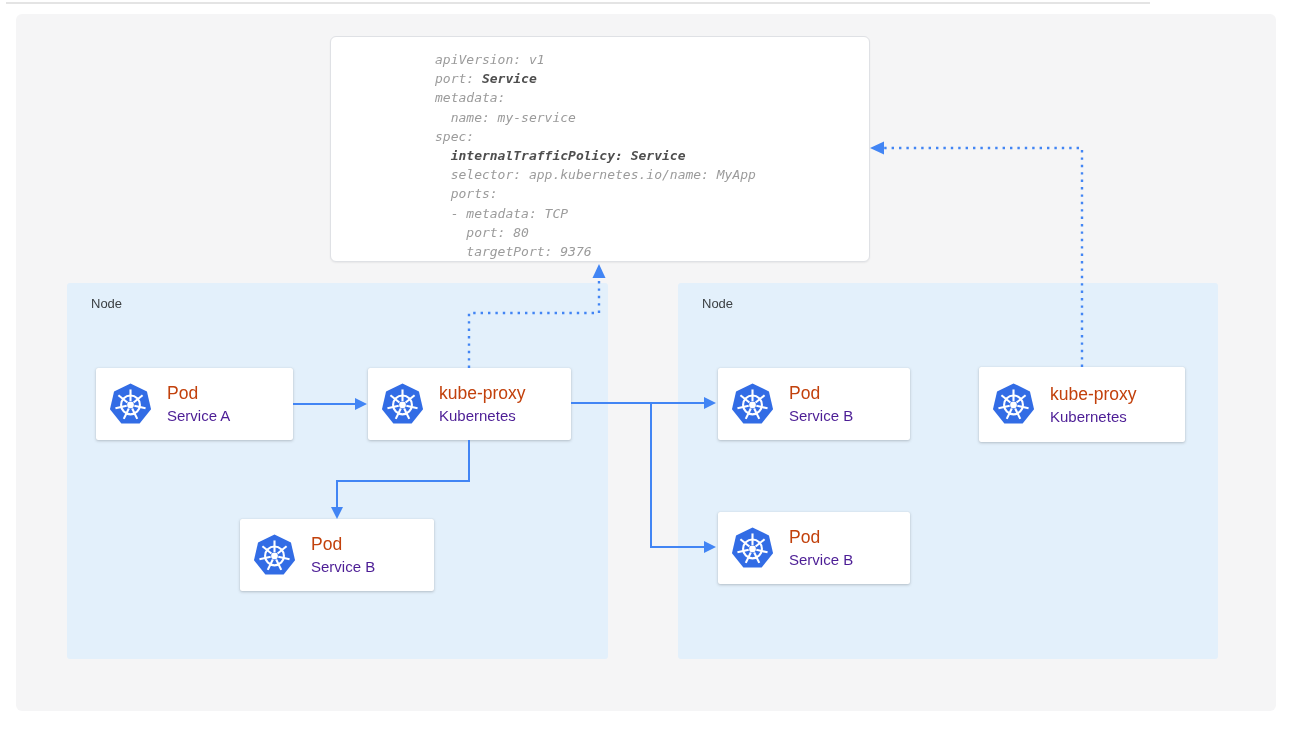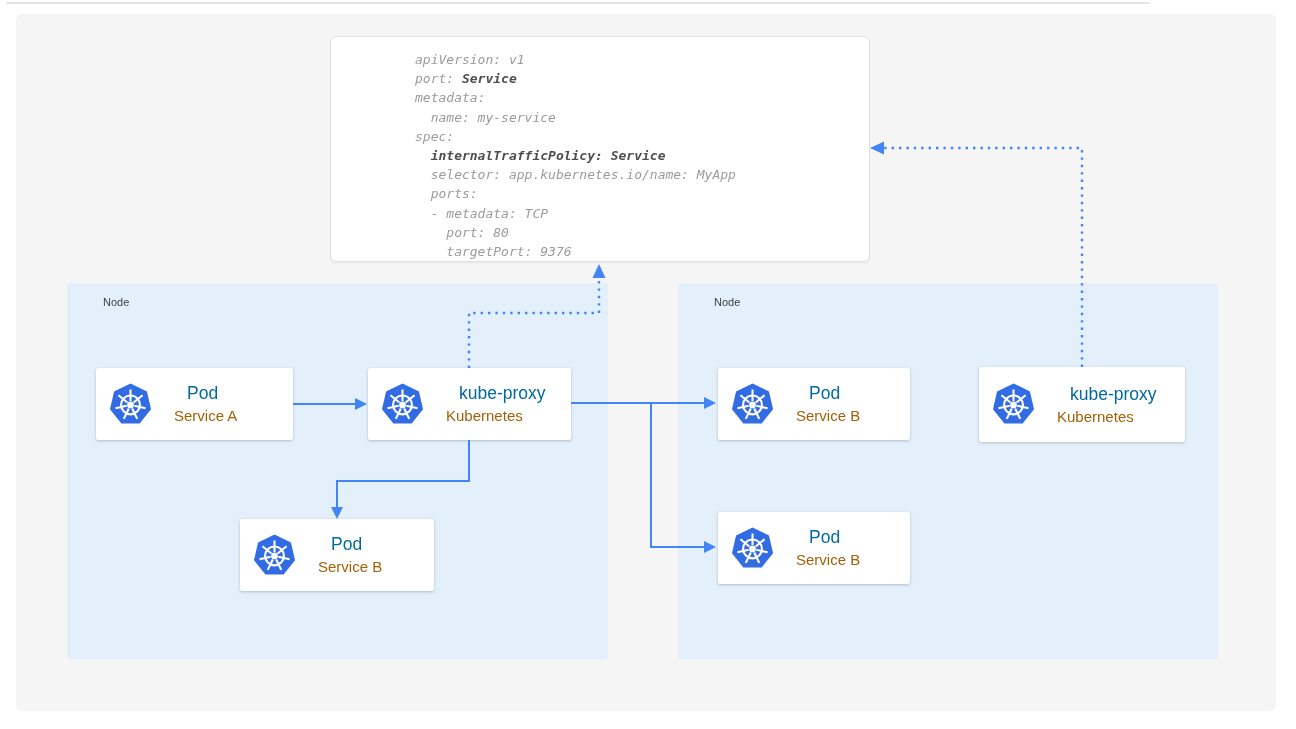--- a/index.html
+++ b/index.html
@@ -7,37 +7,37 @@
   .stage{position:relative;width:1296px;height:729px;background:#ffffff;overflow:hidden;}
   .top-rule{position:absolute;left:6px;top:2px;width:1144px;height:2px;background:#e4e4e4;}
   .canvas-panel{position:absolute;left:16px;top:14px;width:1260px;height:697px;background:#f5f5f6;border-radius:6px;}
 
   
   .yaml-card{position:absolute;left:330px;top:36px;width:540px;height:226px;box-sizing:border-box;
              background:#ffffff;border:1px solid #dfe1e5;border-radius:6px;
              box-shadow:0 1px 2px rgba(0,0,0,0.06);
              padding:13px 0 0 84px;}
   .code-line{font-family:"DejaVu Sans Mono","Liberation Mono",monospace;font-style:italic;
-             font-size:13px;line-height:19.2px;color:#9b9b9b;white-space:pre;}
+             font-size:13px;line-height:19.2px;color:#9b9b9b;white-space:pre;margin-left:20px;}
   .code-line .b{font-weight:bold;color:#4e4e4e;text-align:center;}
 
   
   .node-box{position:absolute;background:#e3f0fb;border-radius:3px;}
   .node-box.left{left:67px;top:283px;width:541px;height:376px;}
   .node-box.right{left:678px;top:283px;width:540px;height:376px;}
-  .node-label{position:absolute;left:36px;top:13px;font-size:11px;color:#3c4043;}
+  .node-label{position:absolute;left:24px;top:13px;font-size:13px;color:#3c4043;}
 
   
   .k-card{position:absolute;background:#ffffff;border-radius:2px;
           box-shadow:0 1px 3px rgba(60,64,67,0.28), 0 0 1px rgba(60,64,67,0.15);
           display:flex;align-items:center;padding-left:12px;box-sizing:border-box;}
   .k-card .icon-wrap{width:45px;height:45px;flex:0 0 45px;margin-right:14px;}
   .k-card .txt{display:flex;flex-direction:column;}
-  .k-card .title{font-size:17.5px;line-height:23px;color:#0369a1;margin-left:20px;}
-  .k-card .subtitle{font-size:15px;line-height:21px;color:#a16207;margin-left:7px;}
+  .k-card .title{font-size:17.5px;line-height:23px;color:#c2410c;}
+  .k-card .subtitle{font-size:15px;line-height:21px;color:#4c1d95;}
 
   .card-pod-a{left:96px;top:368px;width:197px;height:72px;}
   .card-kp-left{left:368px;top:368px;width:203px;height:72px;}
   .card-pod-b-left{left:240px;top:519px;width:194px;height:72px;}
   .card-pod-b-rt{left:718px;top:368px;width:192px;height:72px;}
   .card-pod-b-rb{left:718px;top:512px;width:192px;height:72px;}
   .card-kp-right{left:979px;top:367px;width:206px;height:75px;}
 
   .arrow-layer{position:absolute;left:0;top:0;width:1296px;height:729px;pointer-events:none;}
 </style>

